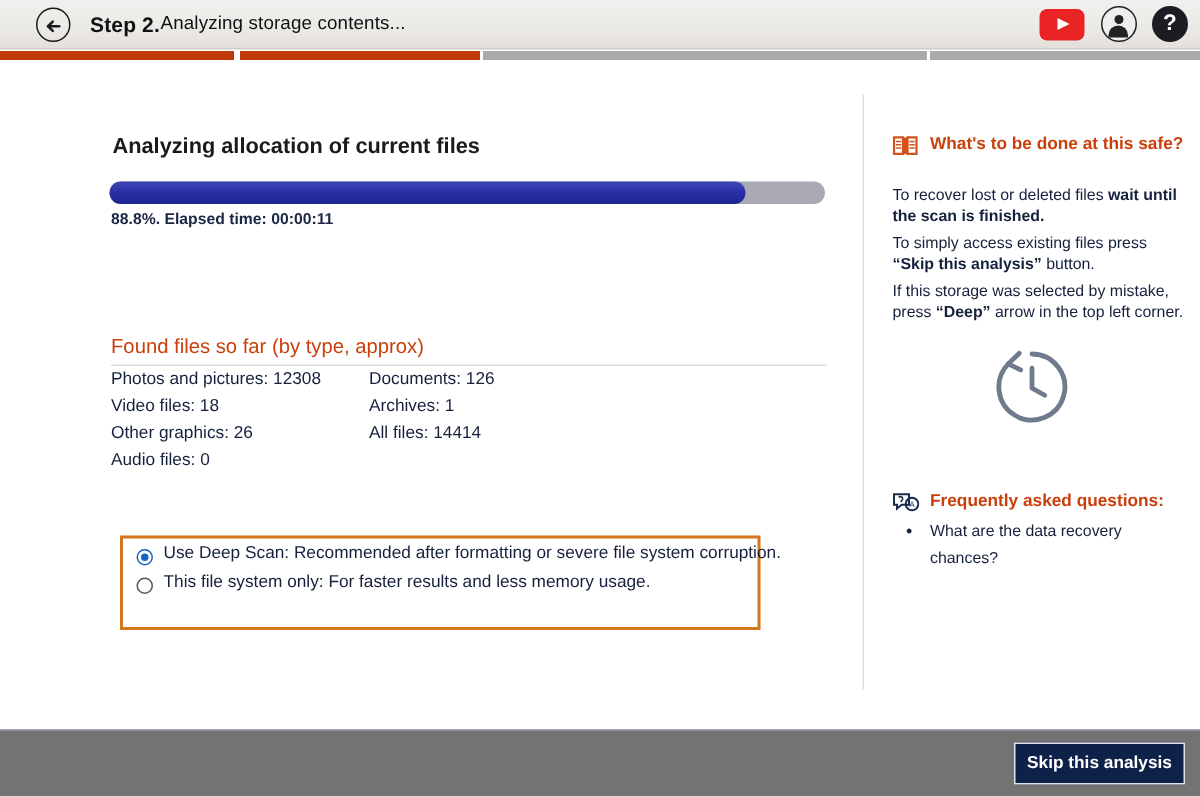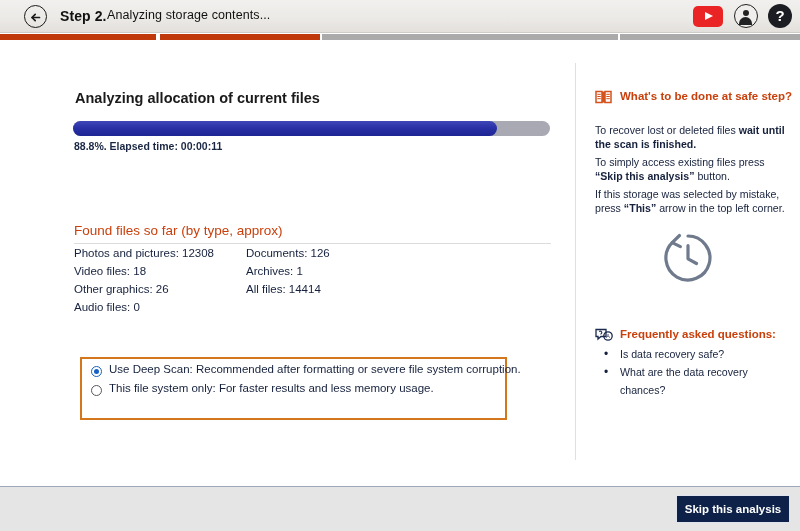--- a/index.html
+++ b/index.html
@@ -197,21 +197,21 @@
   }
   .faq-list li::before {
     content: "\2022"; position: absolute; left: 2px; top: 0;
     color: #16213d; font-size: 12px;
   }
 
   
   .footer {
     position: absolute; left: 0; top: 486px;
     width: 800px; height: 45px;
-    background: #e5e5e5;
+    background: #737373;
     border-top: 1px solid #9fa7bb;
   }
   .skip-btn {
     position: absolute; right: 10px; top: 8px;
     width: 114px; height: 28px;
     border: 1.4px solid #dfe4ee;
     background: #0d2149;
     color: #ffffff;
     font-size: 11.5px; font-weight: bold;
     font-family: "Liberation Sans", sans-serif;
@@ -296,45 +296,44 @@
   <div class="sidebar">
     <span class="book-icon">
       <svg width="17" height="14" viewBox="0 0 17 14">
         <path d="M1 1.6 h6 v11 h-6 z" fill="#ffffff" stroke="#d4521c" stroke-width="1.5"></path>
         <path d="M10 1.6 h6 v11 h-6 z" fill="#ffffff" stroke="#d4521c" stroke-width="1.5"></path>
         <path d="M7 1.6 h3 v11 h-3 z" fill="#d4521c"></path>
         <path d="M2.3 4.3 h3.5 M2.3 6.5 h3.5 M2.3 8.7 h3.5" stroke="#d4521c" stroke-width="1"></path>
         <path d="M11.3 4.3 h3.5 M11.3 6.5 h3.5 M11.3 8.7 h3.5" stroke="#d4521c" stroke-width="1"></path>
       </svg>
     </span>
-    <div class="sb-head h1">What's to be done at safe step?</div>
+    <div class="sb-head h1">What's to be done at this safe?</div>
 
     <div class="sb-p p1">To recover lost or deleted files <b>wait until the scan is finished.</b></div>
     <div class="sb-p p2">To simply access existing files press <b>“Skip this analysis”</b> button.</div>
-    <div class="sb-p p3">If this storage was selected by mistake, press <b>“This”</b> arrow in the top left corner.</div>
+    <div class="sb-p p3">If this storage was selected by mistake, press <b>“Deep”</b> arrow in the top left corner.</div>
 
     <span class="clock-wrap">
       <svg width="56" height="56" viewBox="0 0 56 56">
         <path d="M28 6 a22 22 0 1 1 -15.6 6.4" fill="none" stroke="#6f7a8c" stroke-width="3.2" stroke-linecap="round"></path>
         <path d="M19.5 5.5 L12.2 12.6 L20.4 16.6" fill="none" stroke="#6f7a8c" stroke-width="3.2" stroke-linecap="round" stroke-linejoin="round"></path>
         <path d="M28 15.5 V28.8 L36.5 33.5" fill="none" stroke="#6f7a8c" stroke-width="3.2" stroke-linecap="round" stroke-linejoin="round"></path>
       </svg>
     </span>
 
     <span class="faq-icon">
       <svg width="18" height="14" viewBox="0 0 18 14">
         <path d="M1 1.5 h10 v7 h-5 l-3 2.6 v-2.6 h-2 z" fill="none" stroke="#1a2a4e" stroke-width="1.3"></path>
         <path d="M4.2 3.6 a1.5 1.5 0 0 1 2.6 1 c0 1 -1.1 1.1 -1.1 2" fill="none" stroke="#1a2a4e" stroke-width="1.1"></path>
         <circle cx="13" cy="8" r="4.2" fill="none" stroke="#1a2a4e" stroke-width="1.3"></circle>
         <text x="13" y="10.3" font-size="5.4" text-anchor="middle" fill="#1a2a4e" font-family="Liberation Sans, sans-serif">A</text>
       </svg>
     </span>
     <div class="sb-head h2">Frequently asked questions:</div>
     <ul class="faq-list" id="faqHost">
-        <li>Is data recovery safe?</li>
         <li>What are the data recovery chances?</li>
       </ul>
   </div>
 
   <div class="footer">
     <button class="skip-btn">Skip this analysis</button>
   </div>
 
 </div>
 

